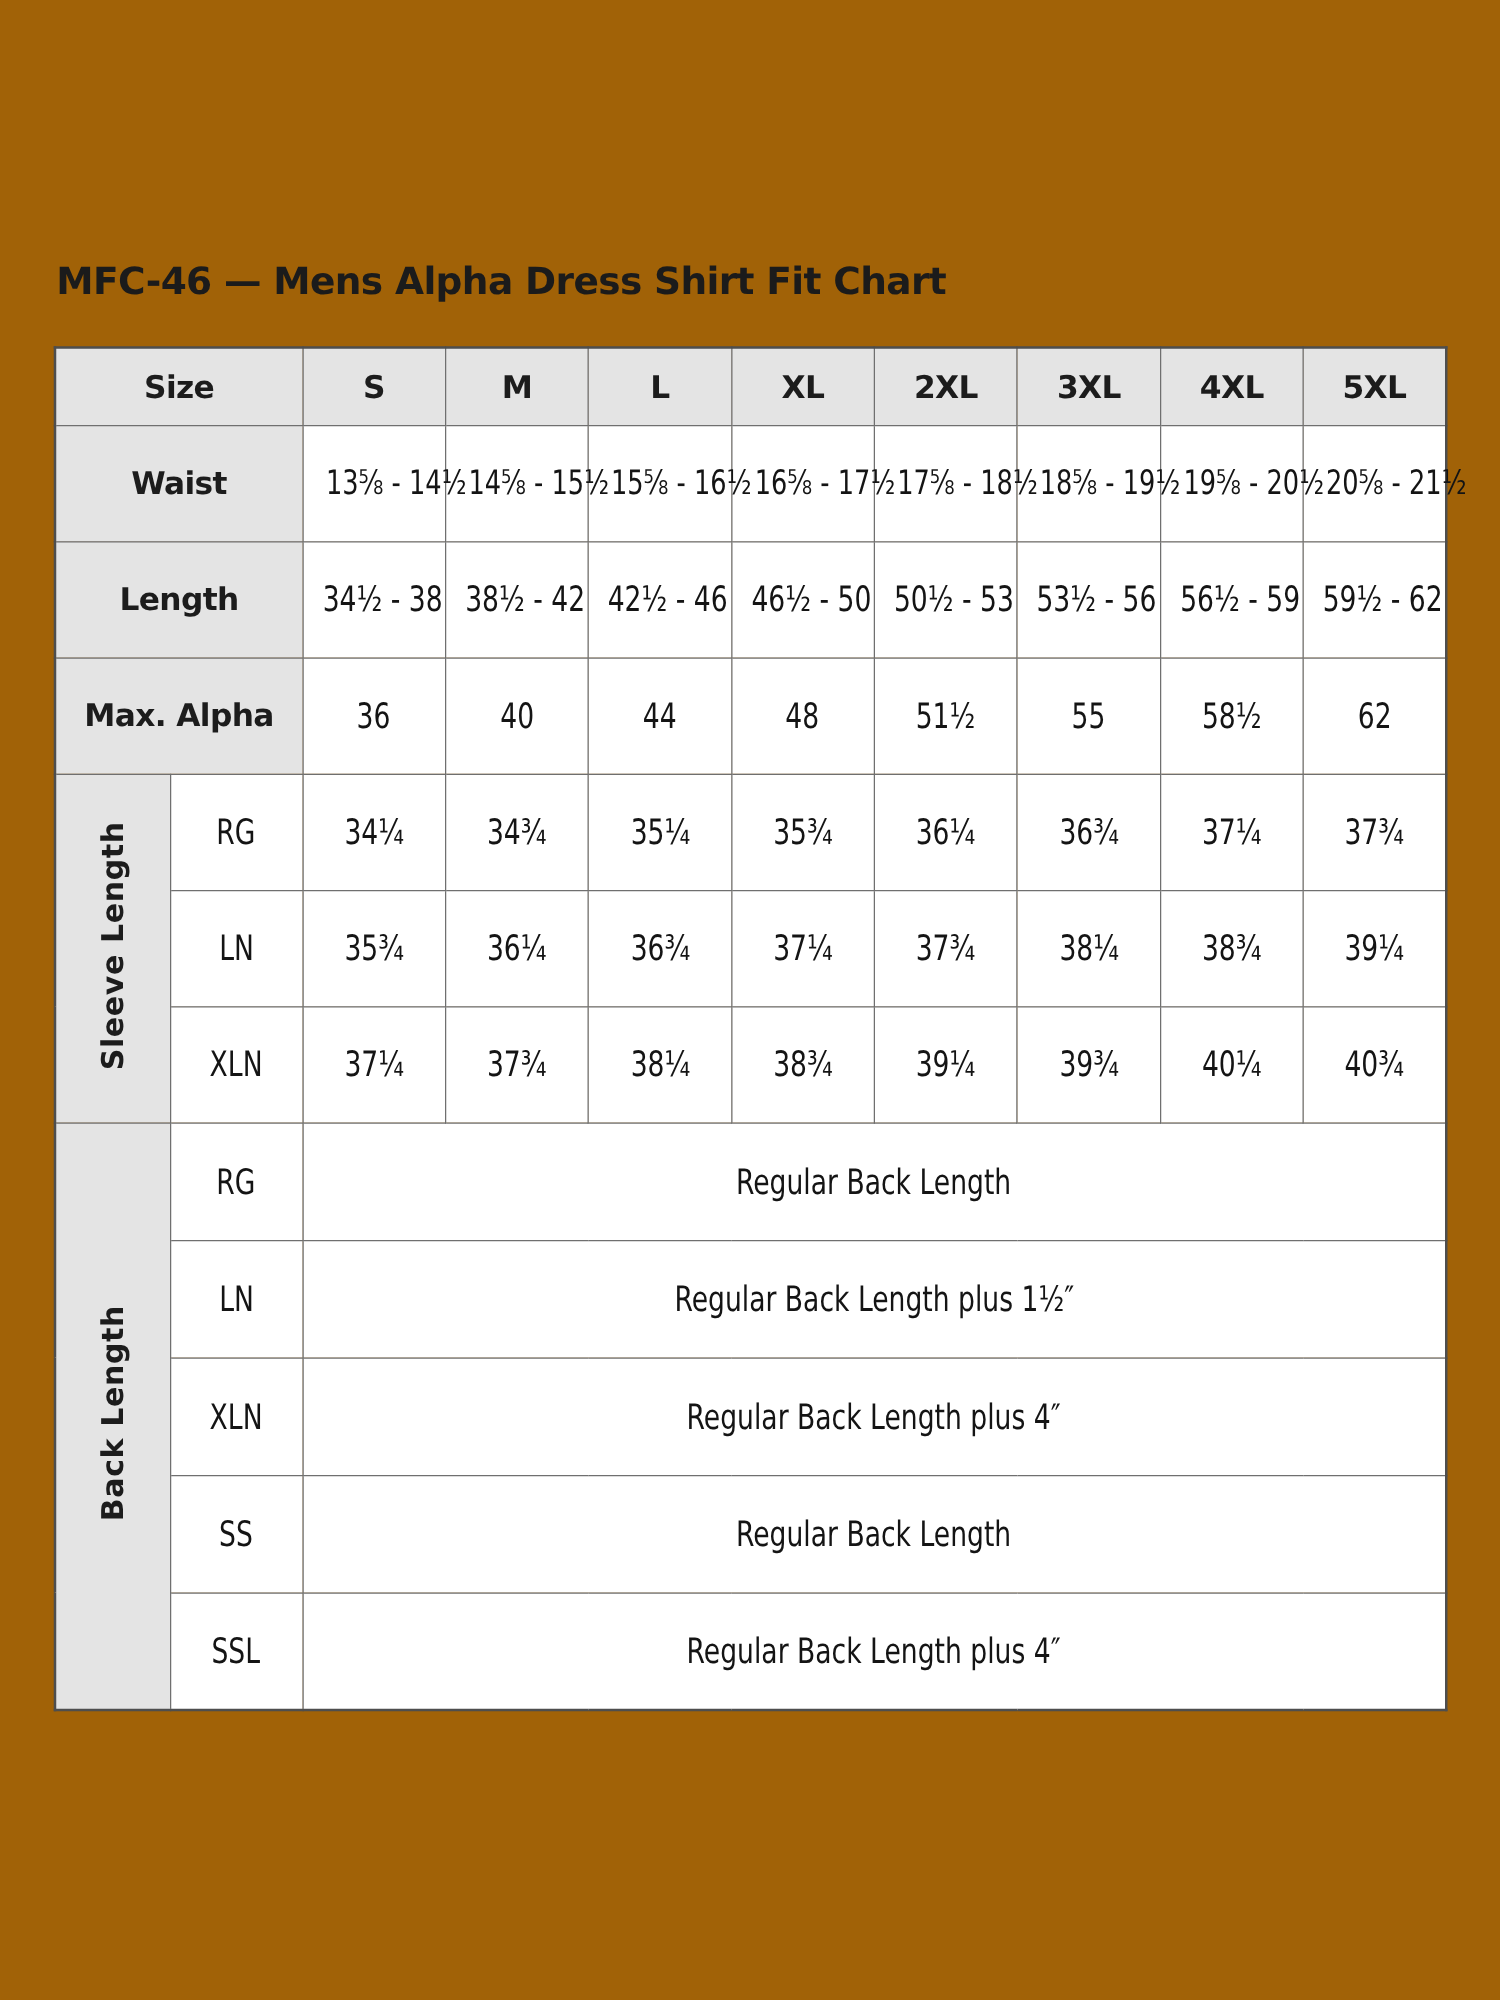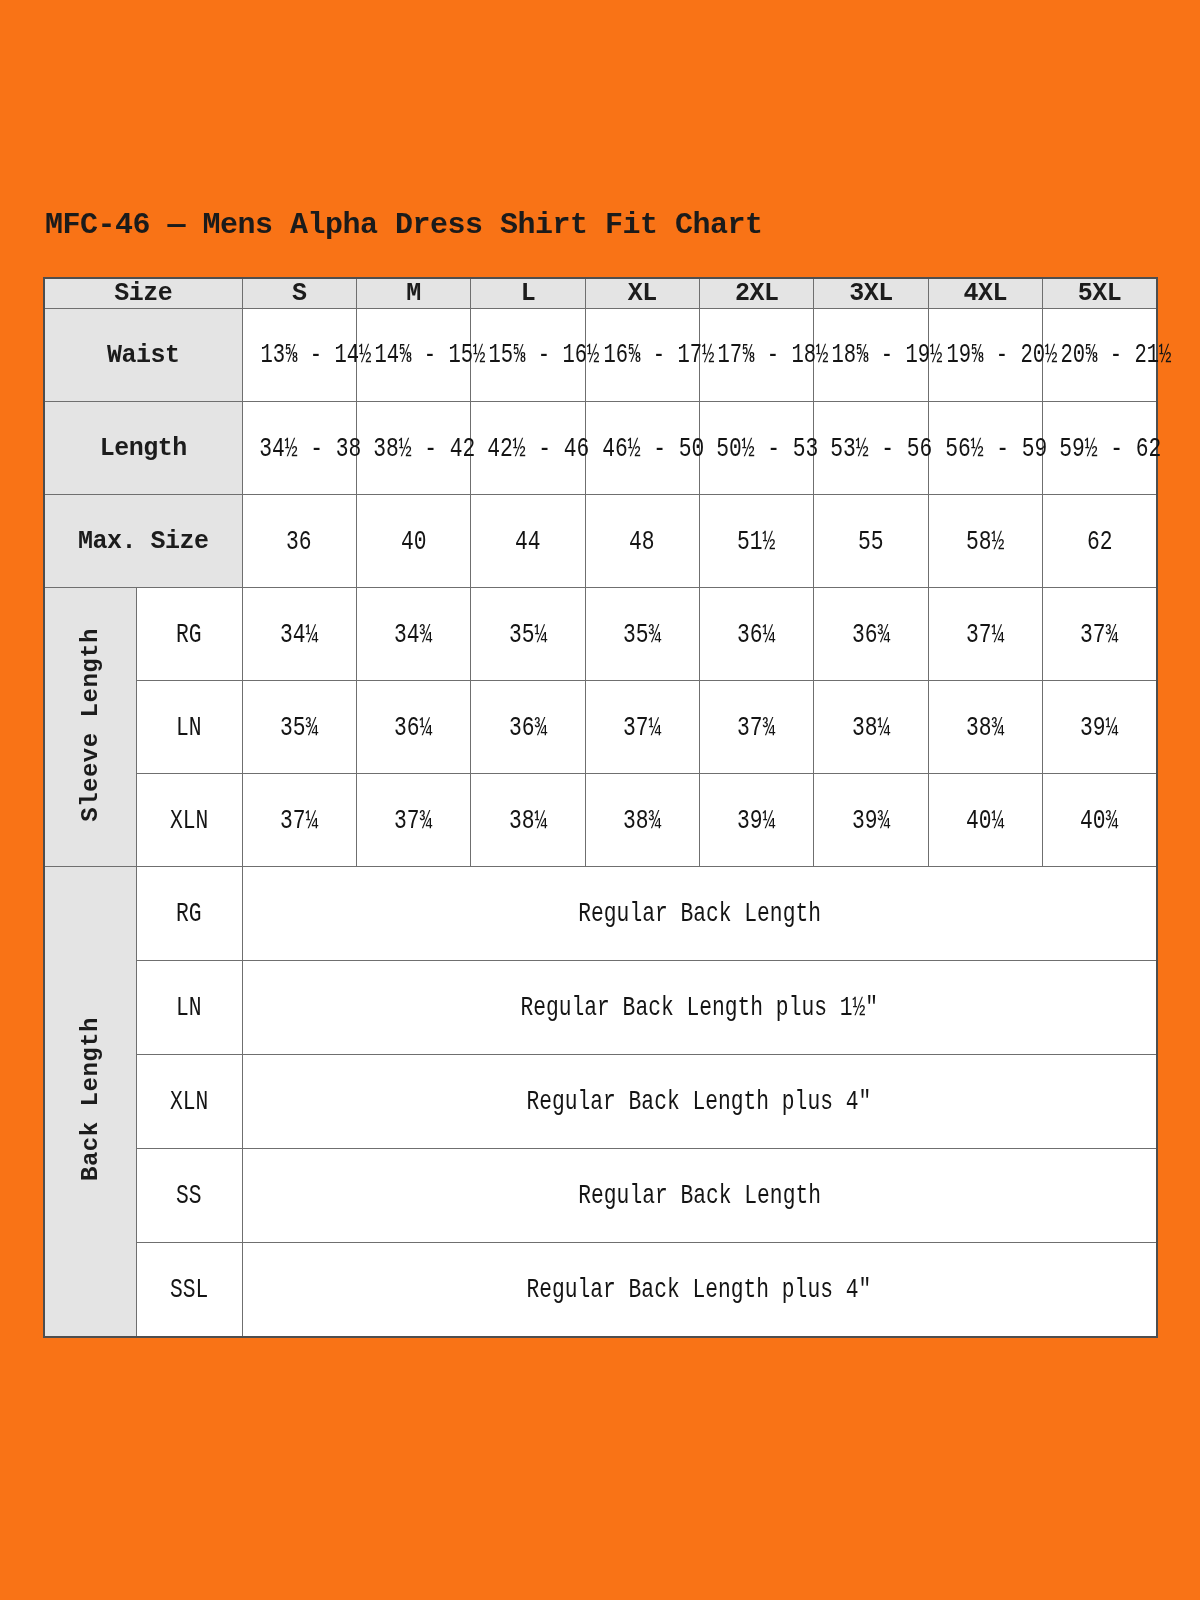--- a/index.html
+++ b/index.html
@@ -6,23 +6,22 @@
     margin: 0;
     padding: 0;
     background: #ffffff;
     font-family: "DejaVu Sans", "Liberation Sans", sans-serif;
     color: #1c1c1c;
   }
   .sheet {
     position: relative;
     width: 1200px;
     height: 1600px;
-    background: #f97316;
+    background: #a16207;
     overflow: hidden;
-    font-family: Liberation Mono, monospace;
   }
   .title {
     position: absolute;
     top: 208px;
     left: 45px;
     margin: 0;
     font-size: 30px;
     font-weight: bold;
     letter-spacing: -0.5px;
     color: #1b1b1b;
@@ -35,21 +34,21 @@
     border-collapse: collapse;
     table-layout: fixed;
     border: 2px solid #4e4e4e;
   }
   .fit-chart th, .fit-chart td {
     border: 1px solid #6f6f6f;
     padding: 0;
     text-align: center;
     vertical-align: middle;
   }
-  .r-hdr  { height: 30px; }
+  .r-hdr  { height: 62px; }
   .r-std  { height: 93px; }
   .r-back { height: 94px; }
   .hd {
     background: #e4e4e4;
     font-weight: bold;
     font-size: 25px;
     letter-spacing: -0.5px;
   }
   .vert-cell {
     background: #e4e4e4;
@@ -135,21 +134,21 @@
       <td class="val"><span class="cond">38½ - 42</span></td>
       <td class="val"><span class="cond">42½ - 46</span></td>
       <td class="val"><span class="cond">46½ - 50</span></td>
       <td class="val"><span class="cond">50½ - 53</span></td>
       <td class="val"><span class="cond">53½ - 56</span></td>
       <td class="val"><span class="cond">56½ - 59</span></td>
       <td class="val"><span class="cond">59½ - 62</span></td>
     </tr>
 
     <tr class="r-std">
-      <th colspan="2" class="hd">Max. Size</th>
+      <th colspan="2" class="hd">Max. Alpha</th>
       <td class="val"><span class="cond">36</span></td>
       <td class="val"><span class="cond">40</span></td>
       <td class="val"><span class="cond">44</span></td>
       <td class="val"><span class="cond">48</span></td>
       <td class="val"><span class="cond">51½</span></td>
       <td class="val"><span class="cond">55</span></td>
       <td class="val"><span class="cond">58½</span></td>
       <td class="val"><span class="cond">62</span></td>
     </tr>
 

